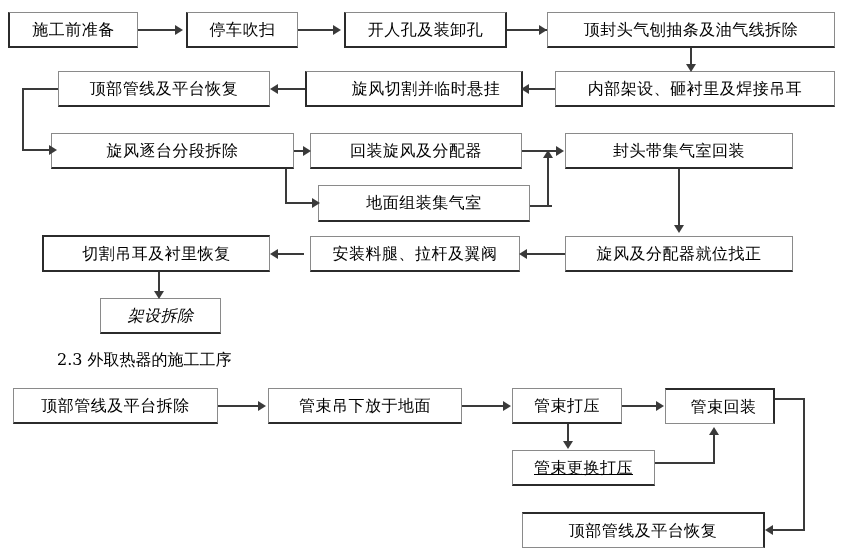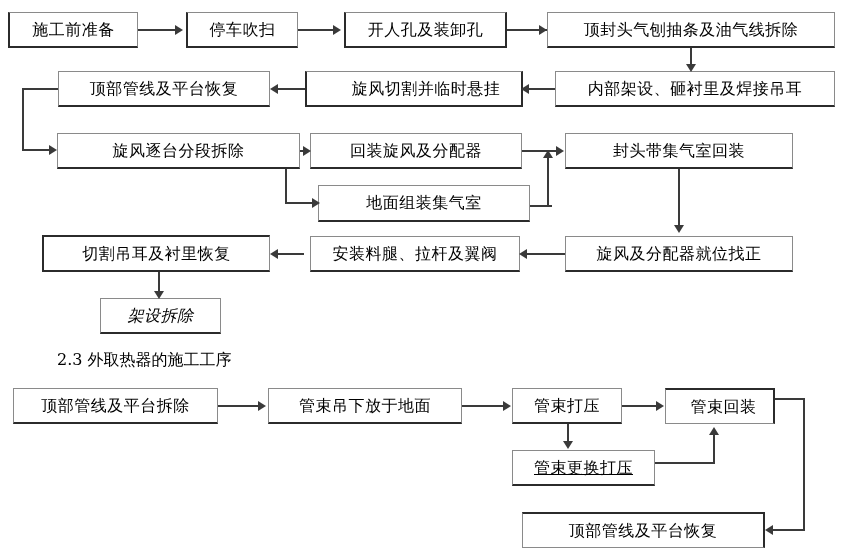--- a/index.html
+++ b/index.html
@@ -120,21 +120,21 @@
   <div class="ln h" style="left:272px; top:88px; width:34px;"></div>
   <div class="arrow left" style="left:270px; top:84px;"></div>
 
   <div class="node hv-bottom" style="left:58px; top:71px; width:212px; height:36px;">顶部管线及平台恢复</div>
 
   <div class="ln h" style="left:22px; top:88px; width:38px;"></div>
   <div class="ln v" style="left:22px; top:88px; height:62px;"></div>
   <div class="ln h" style="left:22px; top:149px; width:30px;"></div>
   <div class="arrow right" style="left:49px; top:145px;"></div>
 
-  <div class="node hv-bottom" style="left:57px; top:133px; width:243px; height:36px;">旋风逐台分段拆除</div>
+  <div class="node hv-bottom" style="left:51px; top:133px; width:243px; height:36px;">旋风逐台分段拆除</div>
 
   <div class="ln h" style="left:270px; top:150px; width:38px;"></div>
   <div class="arrow right" style="left:303px; top:146px;"></div>
 
   <div class="node hv-bottom" style="left:310px; top:133px; width:212px; height:36px;">回装旋风及分配器</div>
 
   <div class="ln v" style="left:285px; top:150px; height:54px;"></div>
   <div class="ln h" style="left:285px; top:202px; width:30px;"></div>
   <div class="arrow right" style="left:312px; top:198px;"></div>
 

